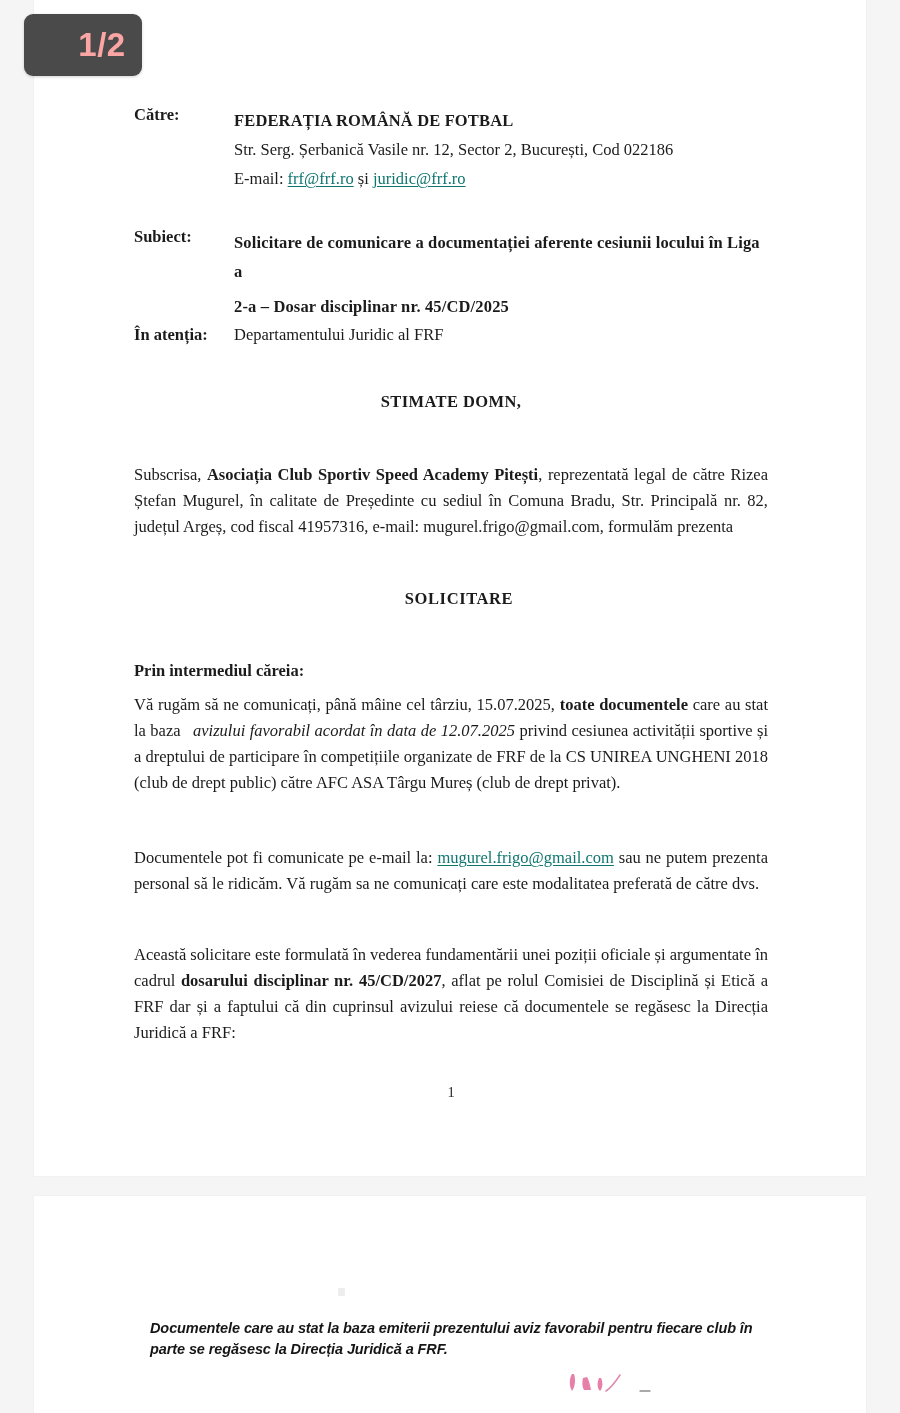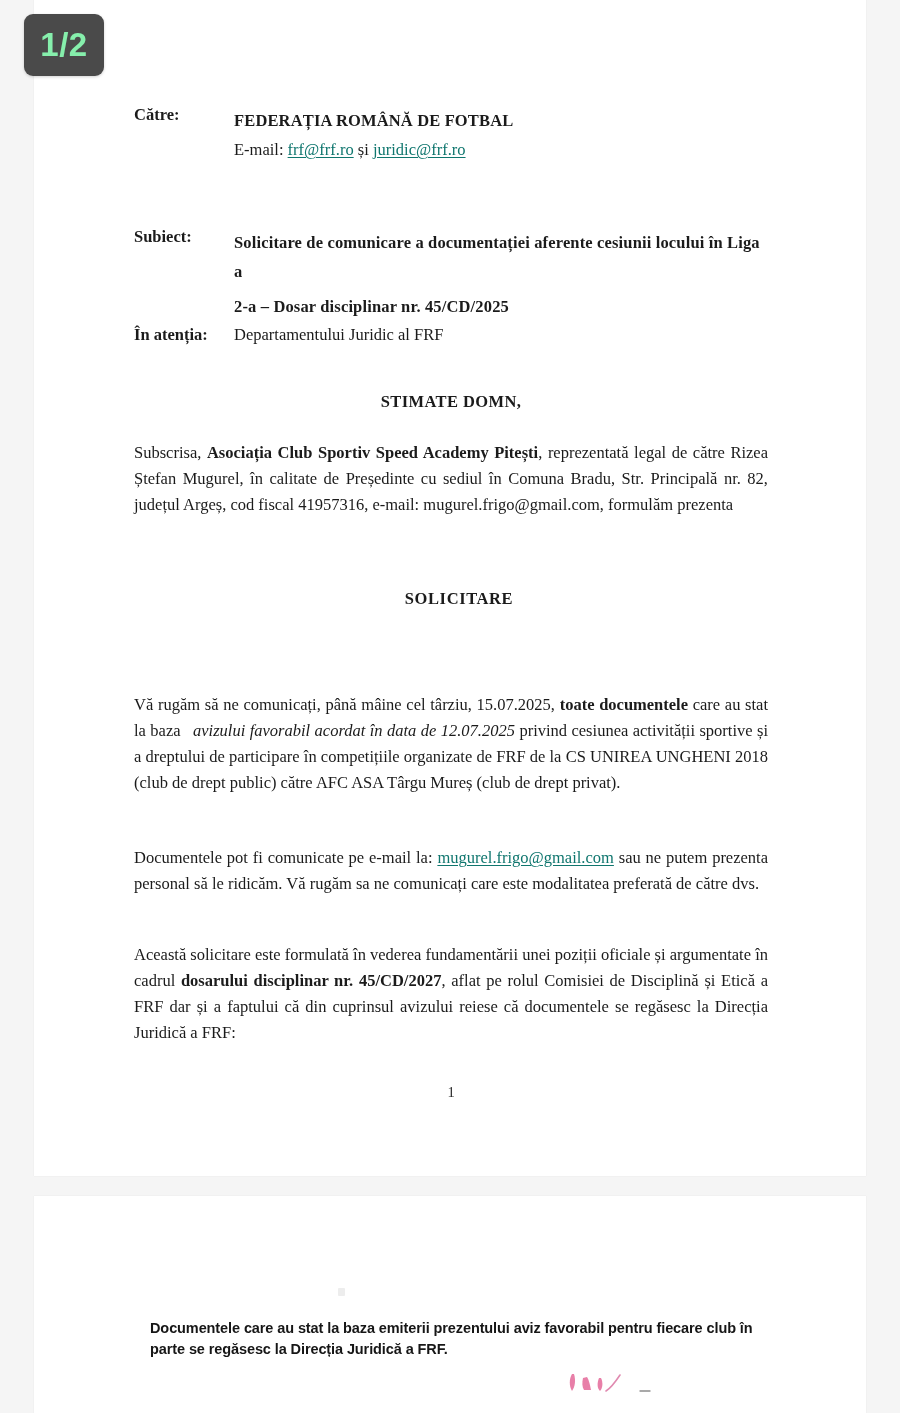--- a/index.html
+++ b/index.html
@@ -19,30 +19,31 @@
 
   
   .page-badge {
     position: absolute;
     left: 24px;
     top: 14px;
     width: 80px;
     height: 62px;
     background: #4a4a4a;
     border-radius: 9px;
-    color: #86efac;
+    color: #fca5a5;
     font-family: "Liberation Sans", sans-serif;
     font-size: 33px;
     font-weight: 700;
     letter-spacing: 0.5px;
     display: flex;
     align-items: center;
     justify-content: center;
     z-index: 40;
     box-shadow: 0 1px 3px rgba(0,0,0,0.18);
+    padding-left: 38px;
   }
 
   
   .doc-scroll {
     position: absolute;
     left: 0;
     top: 0;
     width: 900px;
     height: 1413px;
   }
@@ -107,21 +108,21 @@
 
   .para {
     position: absolute;
     left: 0;
     width: 634px;
     font-size: 16.5px;
     line-height: 26px;
     text-align: justify;
     text-justify: inter-word;
   }
-  .p-subscrisa { top: 440px; }
+  .p-subscrisa { top: 462px; }
   .p-documente { top: 845px; }
   .p-aceasta   { top: 942px; }
 
   .heading-center {
     position: absolute;
     left: 8px;
     width: 634px;
     text-align: center;
     font-weight: 700;
     font-size: 16.5px;
@@ -160,20 +161,21 @@
     cursor: pointer;
   }
 
   
   .sheet-2 {
     position: absolute;
     left: 116px;
     top: 0;
     width: 640px;
     height: 100%;
+    font-style: italic;
   }
   .scan-note {
     position: absolute;
     left: 0;
     top: 122px;
     width: 605px;
     font-family: "Liberation Sans", sans-serif;
     font-size: 14.5px;
     line-height: 21px;
     color: #161616;
@@ -203,20 +205,21 @@
 <div class="doc-scroll">
 
   <div class="page page-1">
     <div class="sheet-1">
 
       <div class="blk addr-blk">
         <div class="row">
           <div class="row-label">Către:</div>
           <div class="row-body">
             <div class="strong-line">FEDERAȚIA ROMÂNĂ DE FOTBAL</div>
+            <div>Str. Serg. Șerbanică Vasile nr. 12, Sector 2, București, Cod 022186</div>
             <div>
               <span>E-mail:</span>
               <span class="doclink">frf@frf.ro</span>
               <span>și</span>
               <span class="doclink">juridic@frf.ro</span>
             </div>
           </div>
         </div>
       </div>
 
@@ -236,20 +239,21 @@
           <div class="row-body strong-line">Departamentului Juridic al FRF</div>
         </div>
       </div>
 
       <div class="salute">STIMATE DOMN,</div>
 
       <div class="para p-subscrisa"><span>Subscrisa, </span><b>Asociația Club Sportiv Speed Academy Pitești</b><span>, reprezentată legal de către Rizea Ștefan Mugurel, în calitate de Președinte cu sediul în Comuna Bradu, Str. Principală nr. 82, județul Argeș, cod fiscal 41957316, e-mail: mugurel.frigo@gmail.com, formulăm prezenta</span></div>
 
       <div class="heading-center h-solicitare">SOLICITARE</div>
 
+      <div class="lead-bold">Prin intermediul căreia:</div>
 
       <div class="para p-varugam"><span>Vă rugăm să ne comunicați, până mâine cel târziu, 15.07.2025, </span><b>toate documentele</b><span> care au stat la baza </span><i>avizului favorabil acordat în data de 12.07.2025</i><span> privind cesiunea activității sportive și a dreptului de participare în competițiile organizate de FRF de la CS UNIREA UNGHENI 2018 (club de drept public) către AFC ASA Târgu Mureș (club de drept privat).</span></div>
 
       <div class="para p-documente"><span>Documentele pot fi comunicate pe e-mail la: </span><span class="doclink">mugurel.frigo@gmail.com</span><span> sau ne putem prezenta personal să le ridicăm. Vă rugăm sa ne comunicați care este modalitatea preferată de către dvs.</span></div>
 
       <div class="para p-aceasta"><span>Această solicitare este formulată în vederea fundamentării unei poziții oficiale și argumentate în cadrul </span><b>dosarului disciplinar nr. 45/CD/2027</b><span>, aflat pe rolul Comisiei de Disciplină și Etică a FRF dar și a faptului că din cuprinsul avizului reiese că documentele se regăsesc la Direcția Juridică a FRF:</span></div>
 
       <div class="page-number">1</div>
 
     </div>

